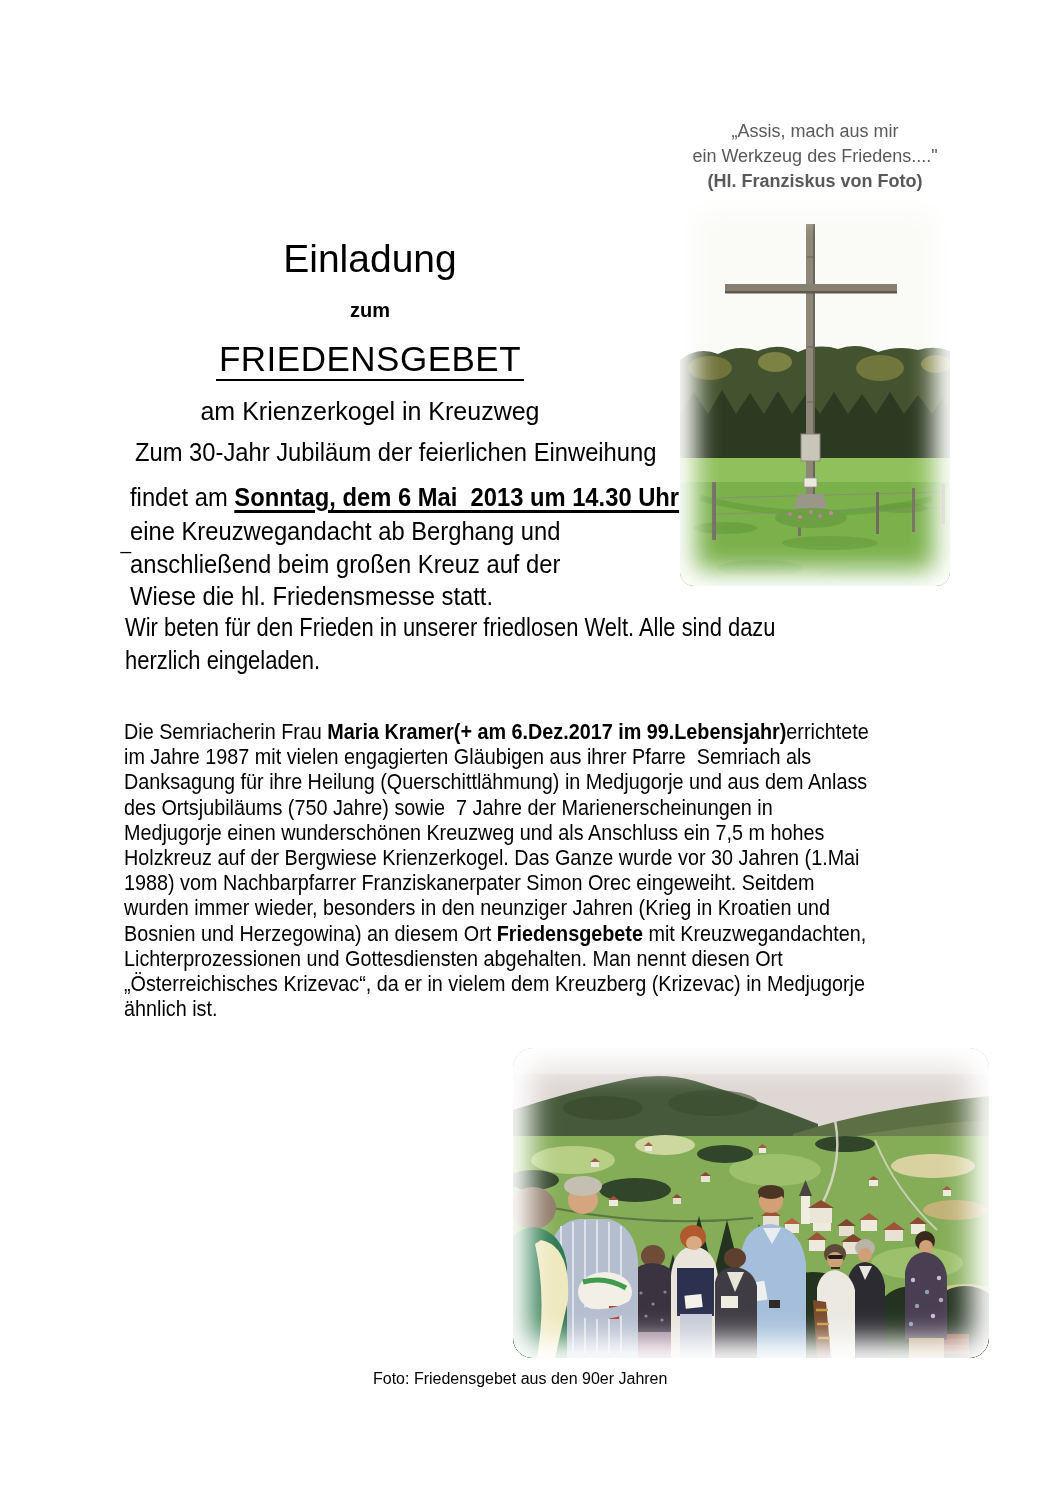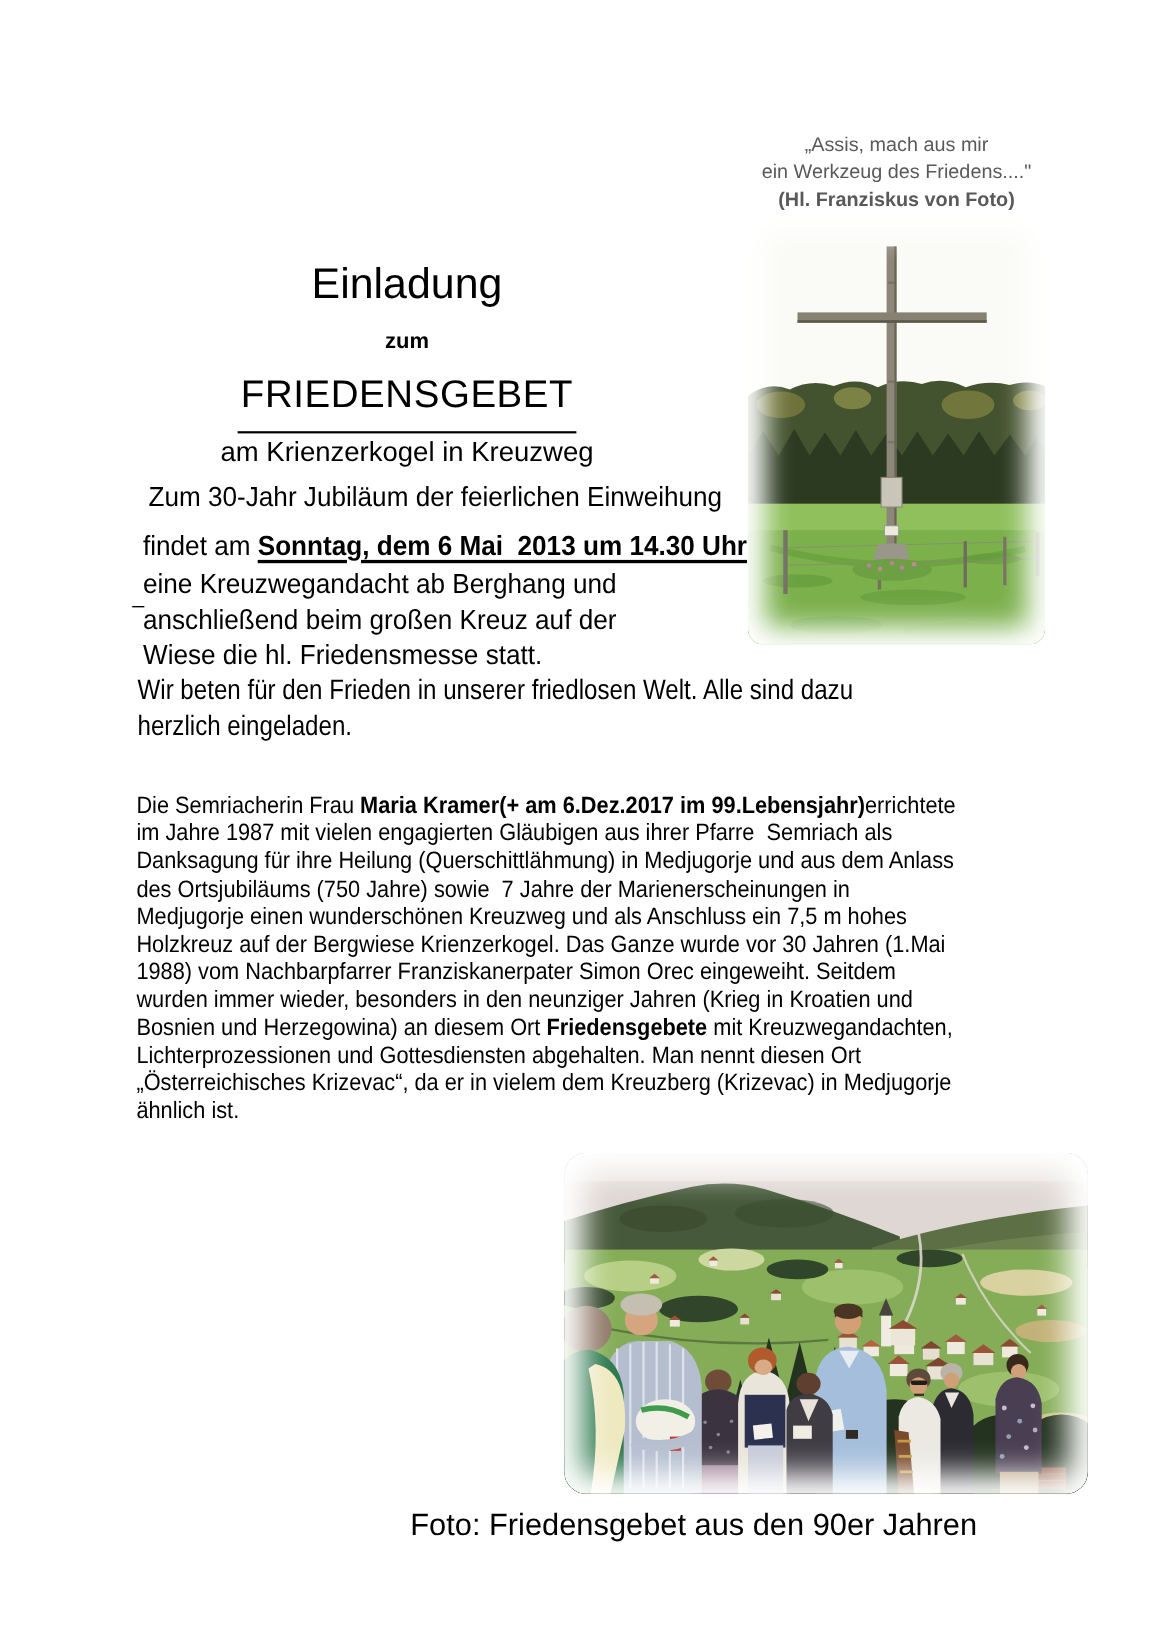--- a/index.html
+++ b/index.html
@@ -8,21 +8,21 @@
   .abs{position:absolute;}
   
   .quote{left:655px;top:119px;width:320px;text-align:center;color:#595959;
          font-size:18px;line-height:25px;}
   .quote .attr{font-weight:bold;}
   
   .t-center{left:70px;width:600px;text-align:center;white-space:nowrap;margin-top:38px;}
   .t-einladung{top:199px;font-size:39px;}
   .t-zum{top:261px;font-size:20px;font-weight:bold;}
   .t-event{top:301px;font-size:35px;letter-spacing:0.5px;}
-  .t-event .ul{display:inline-block;border-bottom:2px solid #000;padding:0 3px 13px 3px;}
+  .t-event .ul{display:inline-block;border-bottom:2px solid #000;padding:0 3px 0 3px;}
   .t-loc{top:359px;font-size:25px;}
   
   .intro1{left:135px;top:438px;font-size:25px;white-space:nowrap;
           transform:scaleX(.95);transform-origin:0 0;}
   .intro2{left:130px;top:483px;font-size:25px;white-space:nowrap;
           transform:scaleX(.95);transform-origin:0 0;}
   .date{font-weight:bold;text-decoration:underline;
         text-decoration-thickness:2.5px;text-underline-offset:4px;}
   .intro3{left:130px;top:515px;font-size:25px;line-height:32.5px;white-space:nowrap;
           transform:scaleX(.95);transform-origin:0 0;}
@@ -36,21 +36,21 @@
            transform:scaleX(.92);transform-origin:0 0;}
   .history b{font-weight:bold;}
   
   .photo{overflow:hidden;background:#fff;}
   .photo svg{display:block;}
   .photo1{left:680px;top:196px;width:270px;height:390px;border-radius:14px;}
   .photo2{left:513px;top:1048px;width:476px;height:310px;border-radius:20px;}
   .feather{position:absolute;inset:0;border-radius:inherit;pointer-events:none;
            box-shadow:inset 0 0 24px 16px #ffffff;}
   .feather2{box-shadow:inset 0 0 28px 18px #ffffff;}
-  .caption{left:373px;top:1370px;font-size:28px;white-space:nowrap;text-align:right;}
+  .caption{left:373px;top:1370px;font-size:16px;white-space:nowrap;text-align:right;}
 </style>
 </head>
 <body>
 
 <div class="abs quote">
   <div>„Assis, mach aus mir</div>
   <div>ein Werkzeug des Friedens...."</div>
   <div class="attr">(Hl. Franziskus von Foto)</div>
 </div>
 

